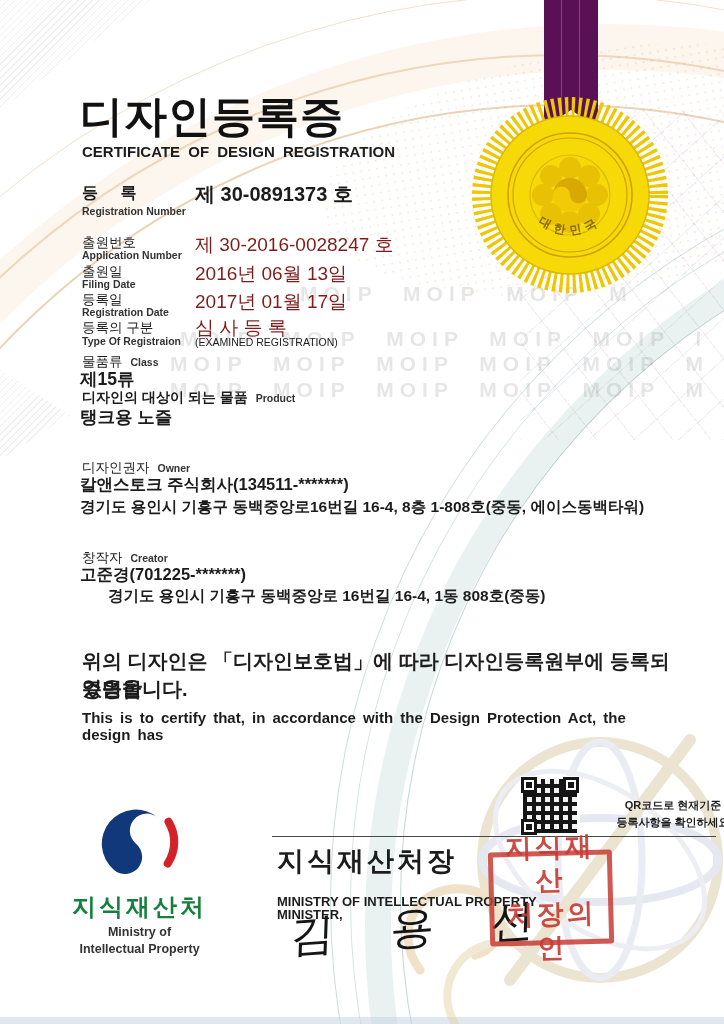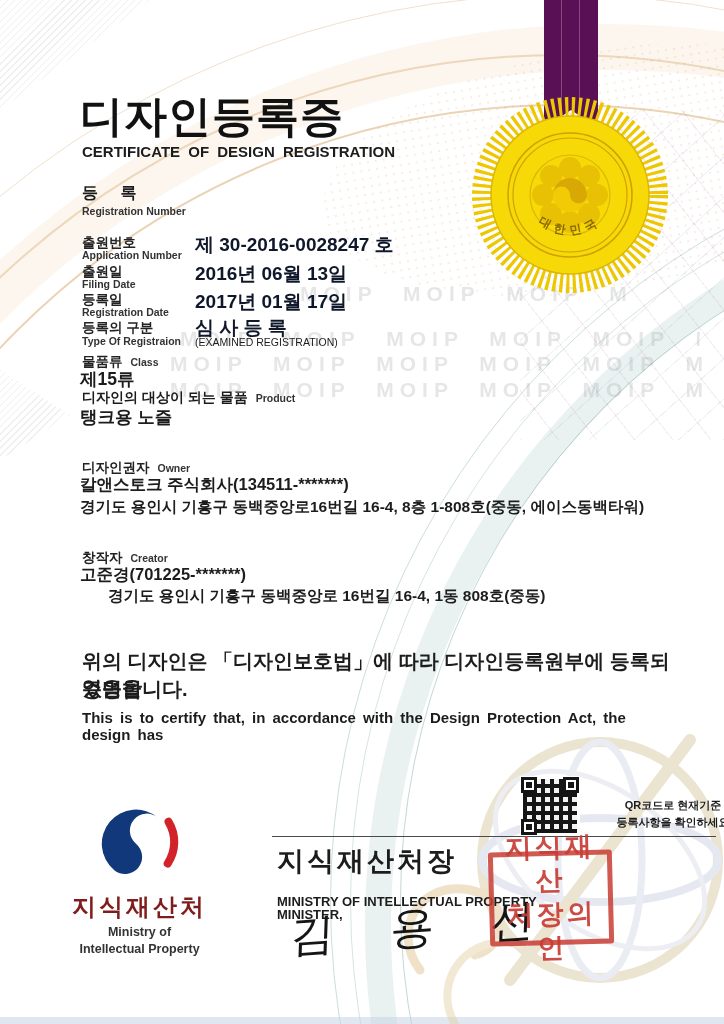--- a/index.html
+++ b/index.html
@@ -49,23 +49,23 @@
   #ribbon {
     position:absolute; left:544px; top:0; width:54px; height:128px; z-index:1;
     background:linear-gradient(90deg,#5a1055 0 31%,#86487f 31% 34%,#5a1055 34% 64%,#86487f 64% 67%,#5a1055 67% 100%);
     clip-path:polygon(0 0,100% 0,100% 100%,50% 86%,0 100%);
   }
   #medal { position:absolute; left:470px; top:95px; z-index:2; }
   
   .abs { position:absolute; z-index:5; }
   #title { left:80px; top:88px; font-size:43px; font-weight:900; letter-spacing:1px; color:#111; }
   #subtitle { left:82px; top:143px; font-size:15px; font-weight:800; word-spacing:4px; }
-  .label-ko { font-size:13.5px; font-weight:700; color:#222; }
+  .label-ko { font-size:13.5px; font-weight:400; color:#222; }
   .label-en { font-size:10.5px; font-weight:700; color:#333; }
-  .field-value { font-size:19px; font-weight:700; color:#0f172a;text-align:right; }
+  .field-value { font-size:19px; font-weight:400; color:#7f1d1d;text-align:right; }
   #reg-label-ko { left:82px; top:183px; font-size:16px; font-weight:800; letter-spacing:9px; }
   #reg-label-en { left:82px; top:205px; }
   #reg-value { left:195px; top:181px; font-size:20px; font-weight:800; }
   .frow-label-ko { left:82px; }
   .frow-label-en { left:82px; }
   #f0-ko{top:234px;} #f0-en{top:249px;} #f0-val{top:232px;}
   #f1-ko{top:263px;} #f1-en{top:278px;} #f1-val{top:261px;}
   #f2-ko{top:291px;} #f2-en{top:306px;} #f2-val{top:289px;}
   #f3-ko{top:319px;} #f3-en{top:335px;} #f3-val{top:315px;}
   .frow-value { left:195px; }
@@ -106,21 +106,21 @@
       repeating-linear-gradient(0deg,#151515 0 4px, #f2f2f2 4px 9px);
   }
   .qr-finder { position:absolute; width:16px; height:16px; border:3px solid #151515; background:#fff; box-sizing:border-box; }
   .qr-finder::after { content:""; position:absolute; inset:2px; background:#151515; }
   #qrf-tl { left:1px; top:1px; } #qrf-tr { right:1px; top:1px; } #qrf-bl { left:1px; bottom:1px; }
   #qr-note { left:592px; top:797px; width:122px; font-size:11px; font-weight:800; line-height:1.55;
              text-align:center; color:#1c1c1c;margin-left:20px; }
   
   #gov-logo { left:91px; top:797px; }
   #logo-ko { left:57px; top:891px; width:165px; text-align:center; font-size:24px; font-weight:600;
-             letter-spacing:3px; color:#7f1d1d; }
+             letter-spacing:3px; color:#15803d; }
   #logo-en1 { left:57px; top:925px; width:165px; text-align:center; font-size:12.5px; font-weight:700; color:#333; }
   #logo-en2 { left:57px; top:942px; width:165px; text-align:center; font-size:12.5px; font-weight:700; color:#333; }
 </style>
 </head>
 <body>
 
 <div id="page">
 
   <div class="arc" id="arc1"></div>
   <div class="arc" id="arc2"></div>
@@ -177,20 +177,21 @@
     <text font-size="12" font-weight="bold" fill="#8a6a00" letter-spacing="5">
       <textPath href="#medal-arc" startOffset="50%" text-anchor="middle">대한민국</textPath>
     </text>
   </svg>
 
   <div class="abs" id="title">디자인등록증</div>
   <div class="abs" id="subtitle">CERTIFICATE OF DESIGN REGISTRATION</div>
 
   <div class="abs" id="reg-label-ko">등 록</div>
   <div class="abs label-en" id="reg-label-en">Registration Number</div>
+  <div class="abs" id="reg-value">제 30-0891373 호</div>
 
   <div class="abs label-ko frow-label-ko" id="f0-ko">출원번호</div>
   <div class="abs label-en frow-label-en" id="f0-en">Application Number</div>
   <div class="abs field-value frow-value" id="f0-val">제 30-2016-0028247 호</div>
 
   <div class="abs label-ko frow-label-ko" id="f1-ko">출원일</div>
   <div class="abs label-en frow-label-en" id="f1-en">Filing Date</div>
   <div class="abs field-value frow-value" id="f1-val">2016년 06월 13일</div>
 
   <div class="abs label-ko frow-label-ko" id="f2-ko">등록일</div>

